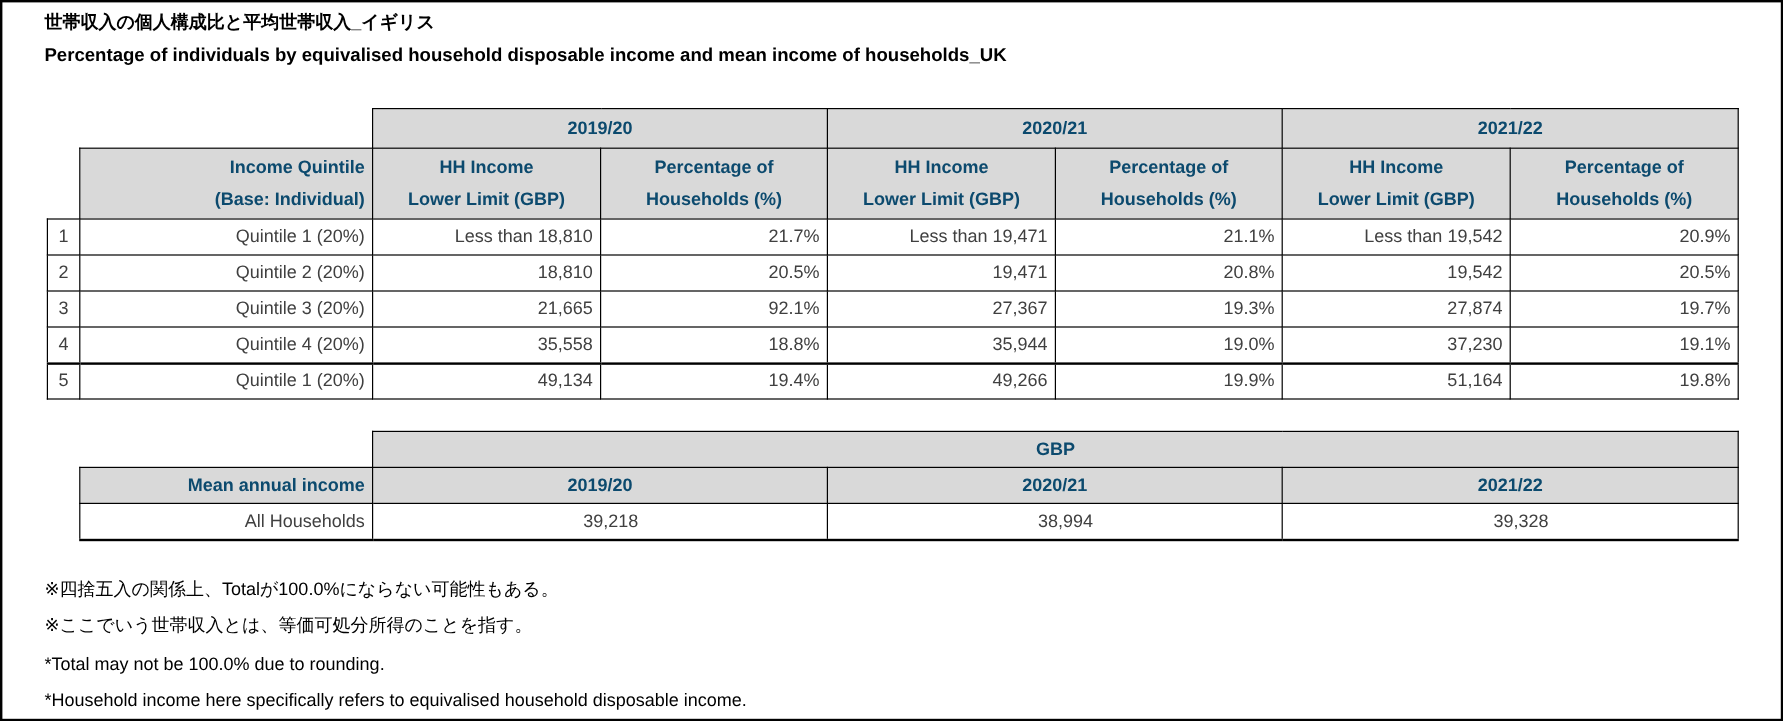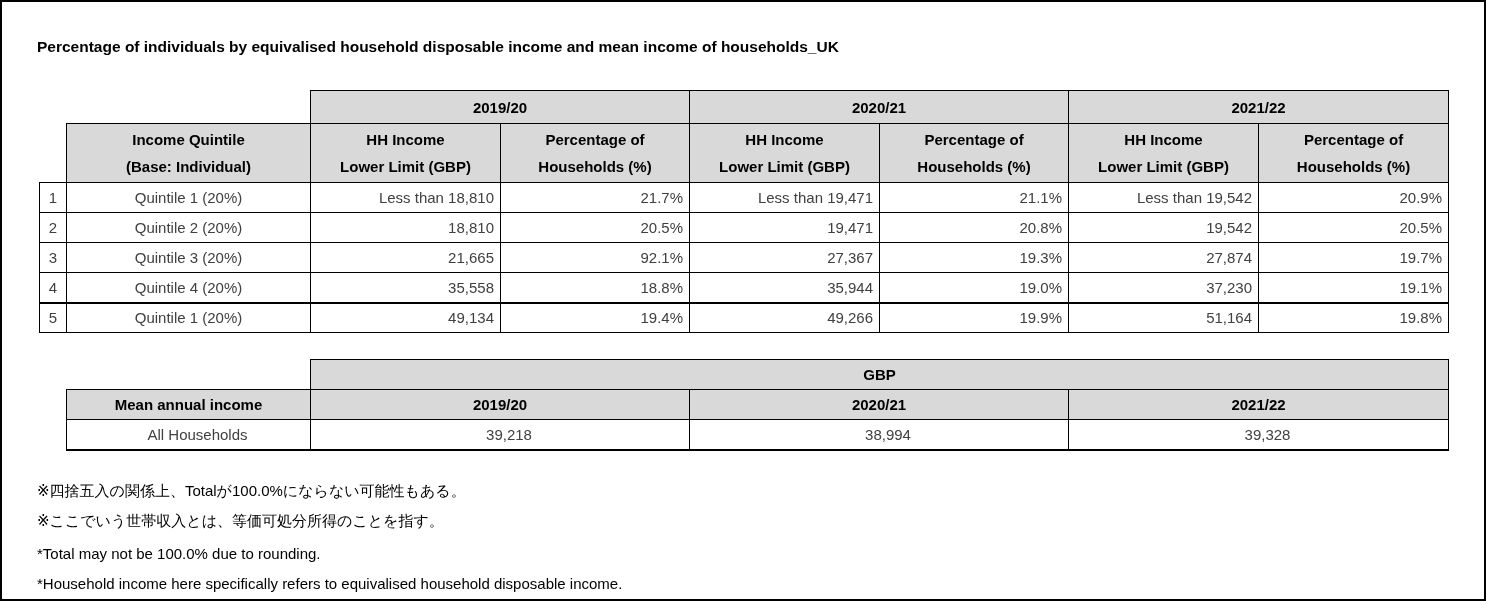--- a/index.html
+++ b/index.html
@@ -13,41 +13,42 @@
   .title-en { position:absolute; left:35px; top:36px; font-size:15.5px; font-weight:bold; white-space:nowrap; }
 
   table { position:absolute; border-collapse:collapse; table-layout:fixed; }
   .t1 { left:37px; top:88px;  width:1409px; }
   .t2 { left:64px; top:357px; width:1382px; }
 
   th, td {
     border:1px solid #000; box-sizing:border-box; overflow:hidden;
     font-size:15px; padding:0 6px; white-space:nowrap;
   }
-  th { background:var(--header-bg,#d9d9d9); font-weight:bold; color:#000000; }
+  th { background:var(--header-bg,#d9d9d9); font-weight:bold; color:#0c4a6e; }
   td { color:#404040; font-weight:normal; background:#fff; }
   .nocell { border:none; background:transparent; }
-  .lft { text-align:center;margin-left:42px; }
+  .lft { text-align:right;margin-left:42px; }
   .ctr { text-align:center; }
   .rgt { text-align:right;padding-left:40px; }
   .two-line div { line-height:27px; }
   .thick-top th, .thick-top td { border-top-width:2px; }
   .b-thick th, .b-thick td { border-bottom-width:2px;padding-left:24px; }
 
   .footnote { position:absolute; left:35px; font-size:15px; color:#000000; white-space:nowrap; }
   .fn1 { top:480px; }
   .fn2 { top:510px; }
   .fn3 { top:543px; }
   .fn4 { top:573px; }
 </style>
 </head>
 <body>
 
 <div class="page">
 
+  <div class="title-jp">世帯収入の個人構成比と平均世帯収入_イギリス</div>
   <div class="title-en">Percentage of individuals by equivalised household disposable income and mean income of households_UK</div>
 
   <table class="t1">
     <colgroup>
       <col style="width:27px">
         <col style="width:244px">
       <col style="width:190px">
         <col style="width:189px">
       <col style="width:190px">
         <col style="width:189px">

